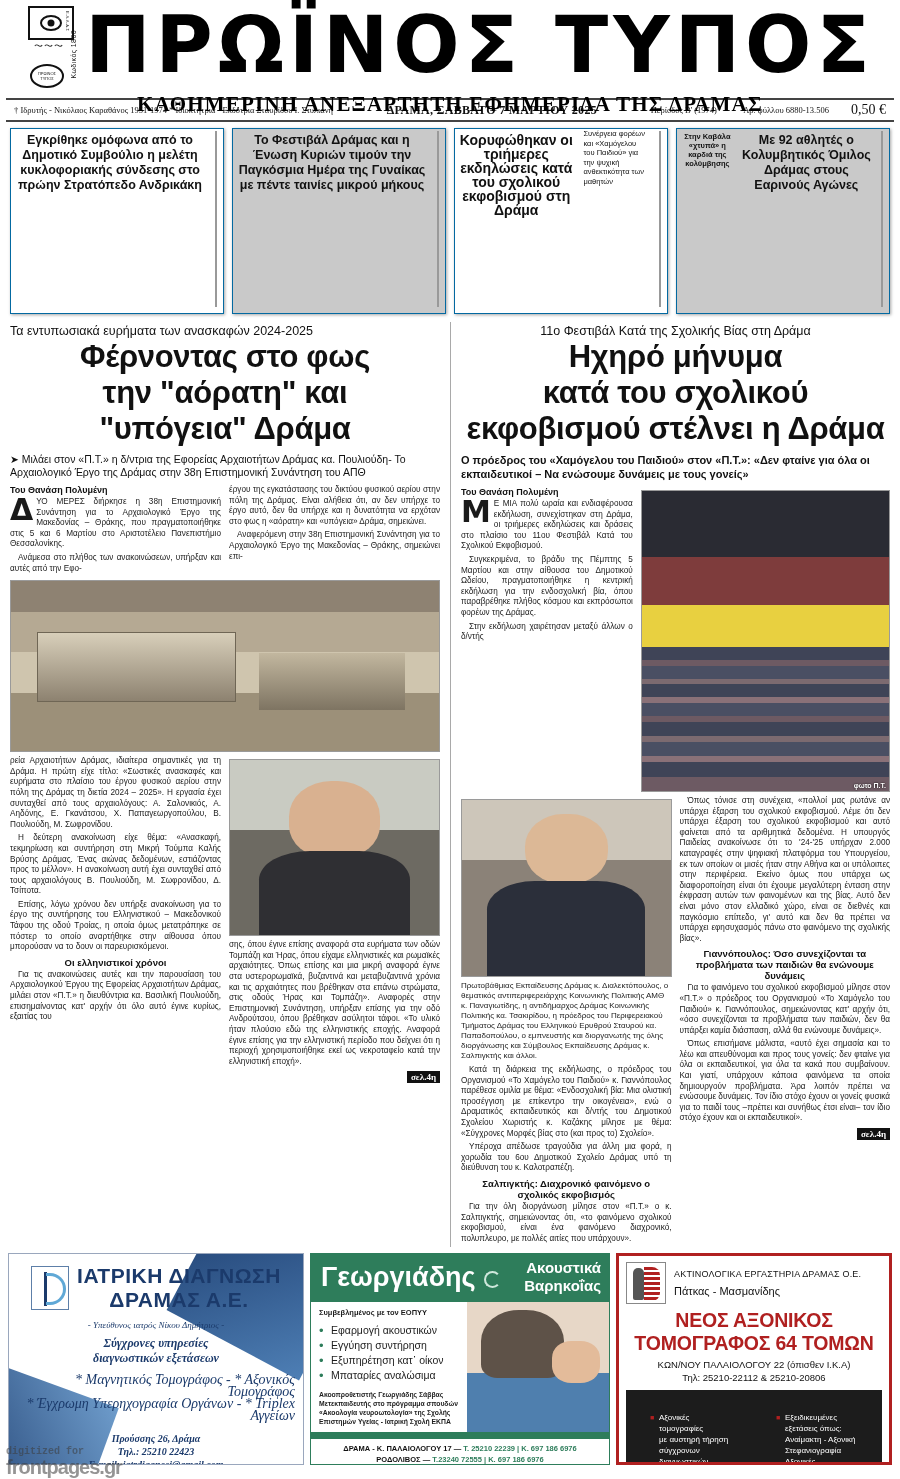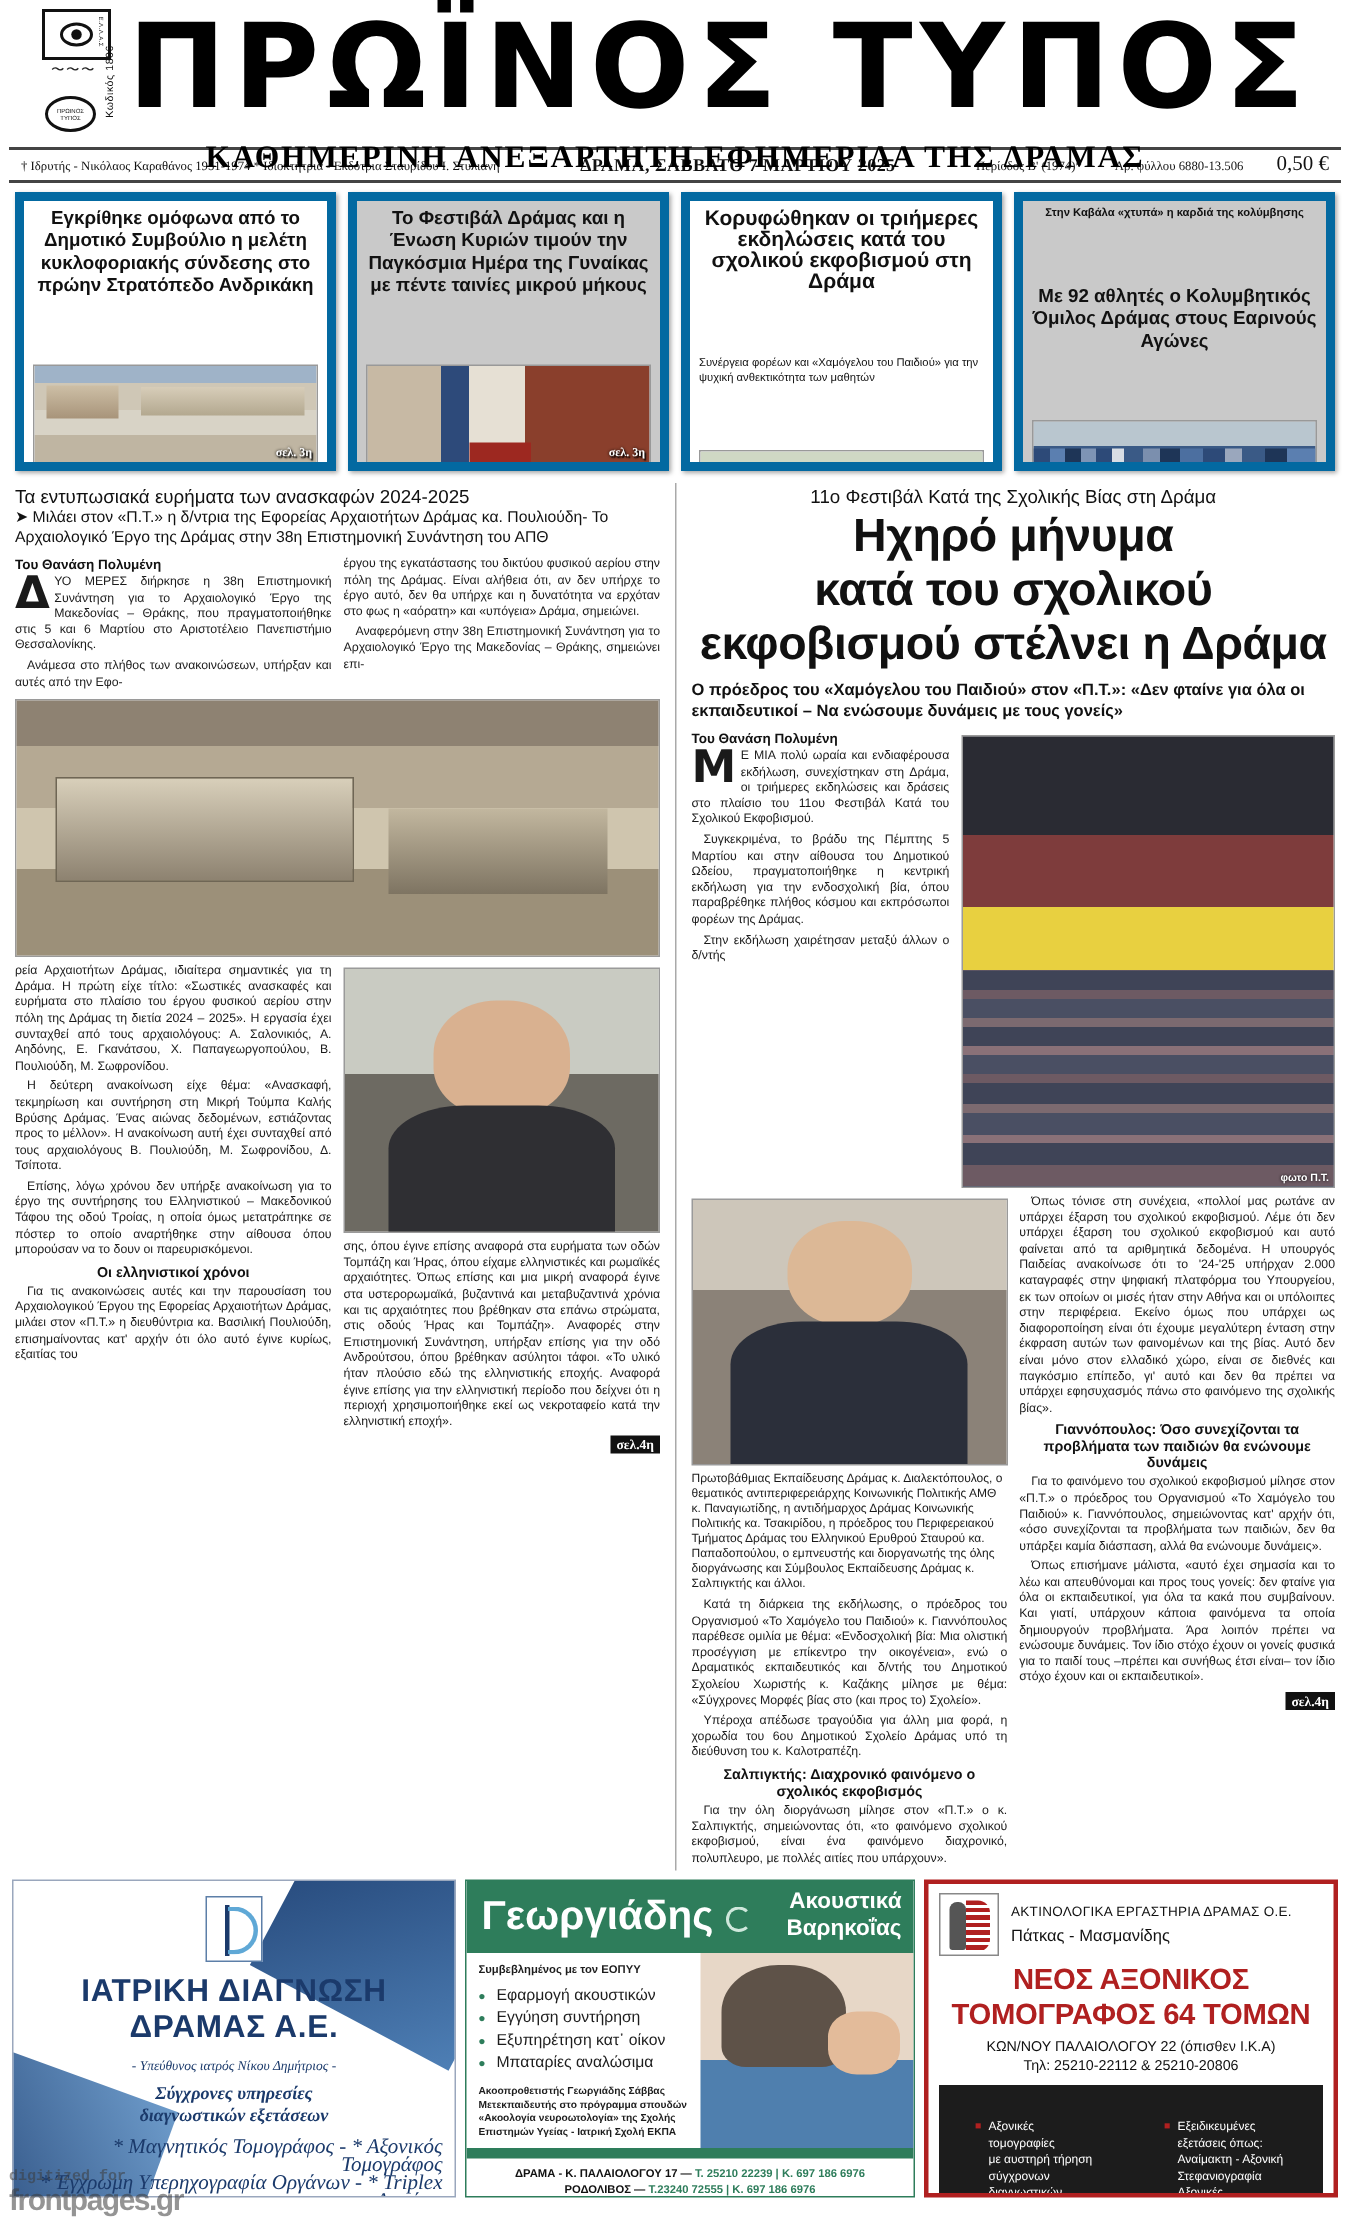--- a/index.html
+++ b/index.html
@@ -109,27 +109,26 @@
 
   
   .teaser-strip {
     display: flex;
     gap: 8px;
     padding: 6px 10px 4px 10px;
     height: 196px;
   }
   .teaser {
     flex: 1;
-    border: 6px solid #0369a1;
+    border: 1px solid #0369a1;
     box-shadow: 1px 1px 3px rgba(0,0,0,.35);
     display: flex;
-    flex-direction: column;
+    flex-direction: row;
     overflow: hidden;
     position: relative;
-    gap: 40px;
   }
   .teaser.gray { background: #c9c9c9; }
   .teaser.white { background: #ffffff; }
   .teaser-kicker {
     font-size: 7.5px;
     text-align: center;
     padding: 3px 4px 0 4px;
     color: #111;
     font-weight: 700;
   }
@@ -382,21 +381,21 @@
     position: absolute; right:-40px; top:-50px; width: 150px; height: 150px;
     background: linear-gradient(135deg,#1b3a6b,#4e7fb5);
     transform: rotate(28deg);
   }
   .ad1-swoosh-bl {
     position: absolute; left:-50px; bottom:-56px; width: 140px; height: 140px;
     background: linear-gradient(45deg,#1b3a6b,#6e9ccb);
     transform: rotate(20deg);
   }
   .ad1-inner { position: relative; padding: 10px 8px; text-align: center; }
-  .ad1-logorow { display:flex; align-items:center; justify-content:center; gap:8px;flex-direction:column; }
+  .ad1-logorow { display:flex; align-items:center; justify-content:center; gap:8px; }
   .ad1-mark {
     width: 38px; height: 44px; border: 1px solid #5d7fa8;
     position: relative; flex: 0 0 auto; background:#fff;
   }
   .ad1-mark .rod {
     position:absolute; left:12px; top:5px; width:3px; height:34px; background:#1b3a6b;
   }
   .ad1-mark .arc {
     position:absolute; left:14px; top:6px; width:20px; height:32px;
     border: 3px solid #5fa8d6; border-left:none;
@@ -546,20 +545,25 @@
       <span class="pagenum">σελ. 7η</span>
     </div>
   </article>
 
 </section>
 
 <main class="main-area">
 
   <section class="col-left">
     <div class="kicker leftal">Τα εντυπωσιακά ευρήματα των ανασκαφών 2024-2025</div>
+    <h2 class="headline">
+      <span>Φέρνοντας στο φως</span><br>
+      <span>την "αόρατη" και</span><br>
+      <span>"υπόγεια" Δράμα</span>
+    </h2>
     <div class="deck">➤ Μιλάει στον «Π.Τ.» η δ/ντρια της Εφορείας Αρχαιοτήτων Δράμας κα. Πουλιούδη- Το Αρχαιολογικό Έργο της Δράμας στην 38η Επιστημονική Συνάντηση του ΑΠΘ</div>
 
     <div class="body-cols">
       <div class="bcol">
         <div class="byline">Του Θανάση Πολυμένη</div>
         <p class="para dropcap">ΔΥΟ ΜΕΡΕΣ διήρκησε η 38η Επιστημονική Συνάντηση για το Αρχαιολογικό Έργο της Μακεδονίας – Θράκης, που πραγματοποιήθηκε στις 5 και 6 Μαρτίου στο Αριστοτέλειο Πανεπιστήμιο Θεσσαλονίκης.</p>
         <p class="para indent">Ανάμεσα στο πλήθος των ανακοινώσεων, υπήρξαν και αυτές από την Εφο-</p>
       </div>
       <div class="bcol">
         <p class="para">έργου της εγκατάστασης του δικτύου φυσικού αερίου στην πόλη της Δράμας. Είναι αλήθεια ότι, αν δεν υπήρχε το έργο αυτό, δεν θα υπήρχε και η δυνατότητα να ερχόταν στο φως η «αόρατη» και «υπόγεια» Δράμα, σημειώνει.</p>

